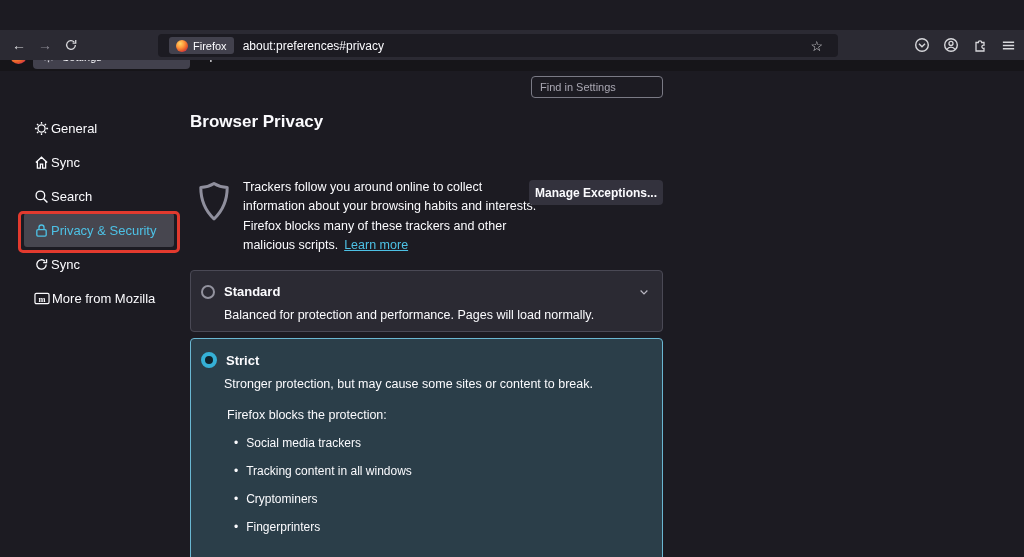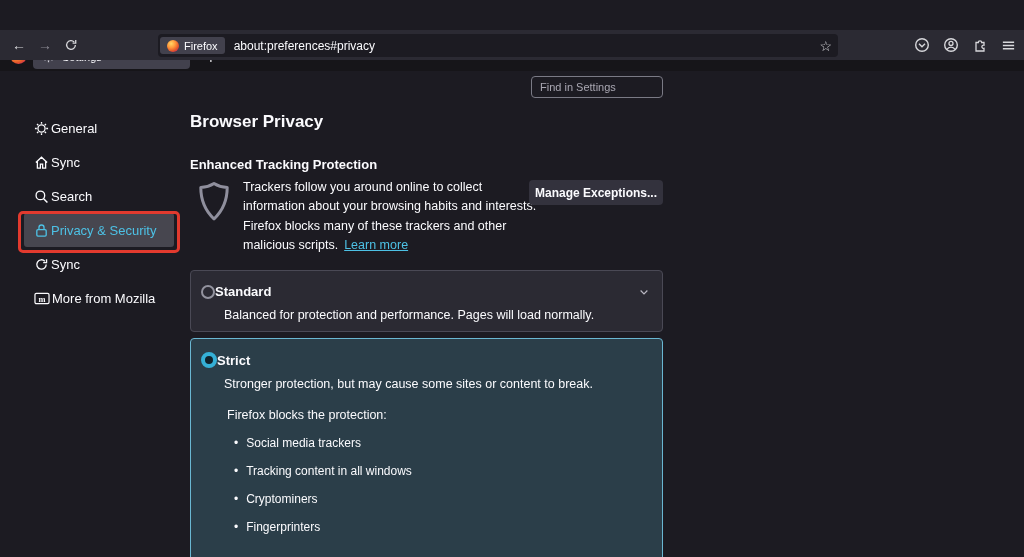--- a/index.html
+++ b/index.html
@@ -25,21 +25,21 @@
     align-items:center; justify-content:center; color:#fbfbfe; font-size:15px; }
   .alltabs { position:absolute; right:10px; top:7px; }
 
   .toolbar { position:absolute; left:0; top:30px; width:1024px; height:30px; background:#2b2a33;
     display:flex; align-items:center; }
   .nav-btn { width:26px; height:24px; display:flex; align-items:center; justify-content:center;
     font-size:14px; }
   .nav-back { margin-left:6px; color:#d7d7db; }
   .nav-fwd { color:#8a8892; }
   .urlbar { position:absolute; left:158px; top:34px; width:680px; height:23px; background:#1c1b22;
-    border-radius:4px; display:flex; align-items:center; padding:0 2px; }
+    border-radius:4px; display:flex; align-items:center; padding:0 11px; }
   .url-chip { display:flex; align-items:center; gap:5px; background:#42414d; border-radius:3px;
     height:17px; padding:0 7px; }
   .chip-logo { width:12px; height:12px; border-radius:50%;
     background:radial-gradient(circle at 35% 30%, #ffd567 0%, #ff9a3c 35%, #e3562a 65%, #b5007f 100%); }
   .chip-label { font-size:11px; color:#fbfbfe; }
   .url-text { font-size:12px; color:#fbfbfe; margin-left:9px; flex:1; }
   .star { color:#d7d7db; font-size:14px; margin-right:4px; }
   .toolbar-right { position:absolute; right:8px; top:30px; height:30px; display:flex;
     align-items:center; gap:13px; }
 
@@ -64,21 +64,21 @@
   .etp-desc { position:absolute; left:53px; top:0; width:294px; font-size:12.5px;
     line-height:19.3px; color:#fbfbfe; }
   .link { color:#4dc1e5; margin-left:6px; }
   .btn { position:absolute; left:339px; top:2px; width:134px; height:25px; background:#33323d;
     border:none; border-radius:4px; color:#fbfbfe; font-family:"Liberation Sans", sans-serif;
     font-size:12px; font-weight:700; }
 
   .opt-card { position:absolute; left:0; width:473px; border-radius:4px; }
   .card-standard { top:158px; height:62px; background:#2b2a33; border:1px solid #4a4955; }
   .card-strict { top:226px; height:240px; background:#2b3e49; border:1.5px solid #6ab7d2; }
-  .radio-row { display:flex; align-items:center; padding:13px 12px 0 10px; }
+  .radio-row { display:flex; align-items:center; gap:9px; padding:13px 12px 0 10px; }
   .radio { width:14px; height:14px; border-radius:50%; border:2px solid #93939f; flex:none; }
   .radio.checked { width:16px; height:16px; border:4.5px solid #35b0d6; background:#10222b; }
   .opt-label { font-size:13px; font-weight:700; }
   .chev { margin-left:auto; }
   .opt-desc { font-size:12.5px; margin:9px 0 0 33px; color:#fbfbfe; }
   .blocks-heading { font-size:12.5px; margin:17px 0 0 36px; }
   .blocks-list { margin:8px 0 0 43px; list-style:none; }
   .blocks-list li { font-size:12px; margin-top:14px; display:flex; align-items:center; gap:8px; }
   .blocks-list li::before { content:"•"; font-size:12px; color:#fbfbfe; }
 </style>
@@ -184,21 +184,20 @@
       <rect x="1" y="2.5" width="15" height="11" rx="1.5" fill="none" stroke="#fbfbfe" stroke-width="1.3"></rect>
       <text x="8.5" y="11.4" text-anchor="middle" font-family="Liberation Serif, serif" font-weight="bold" font-size="9" fill="#fbfbfe">m</text>
     </svg>
     <span>More from Mozilla</span>
   </div>
   <div class="red-box"></div>
 </div>
 
 <div class="main">
   <div class="page-title">Browser Privacy</div>
-  <div class="section-title">Enhanced Tracking Protection</div>
 
   <div class="etp-row">
     <svg class="shield" width="32" height="41" viewBox="0 0 32 41">
       <path d="M16 2.5 C12 5, 6.5 6.3, 2.8 6.6 C2.8 18, 6.4 29, 16 38 C25.6 29, 29.2 18, 29.2 6.6 C25.5 6.3, 20 5, 16 2.5 Z" fill="none" stroke="#8f8f9d" stroke-width="3" stroke-linejoin="round"></path>
     </svg>
     <div class="etp-desc"><span>Trackers follow you around online to collect information about your browsing habits and interests. Firefox blocks many of these trackers and other malicious scripts.</span><a class="link" href="#">Learn more</a>
     </div>
     <button class="btn">Manage Exceptions...</button>
   </div>
 

